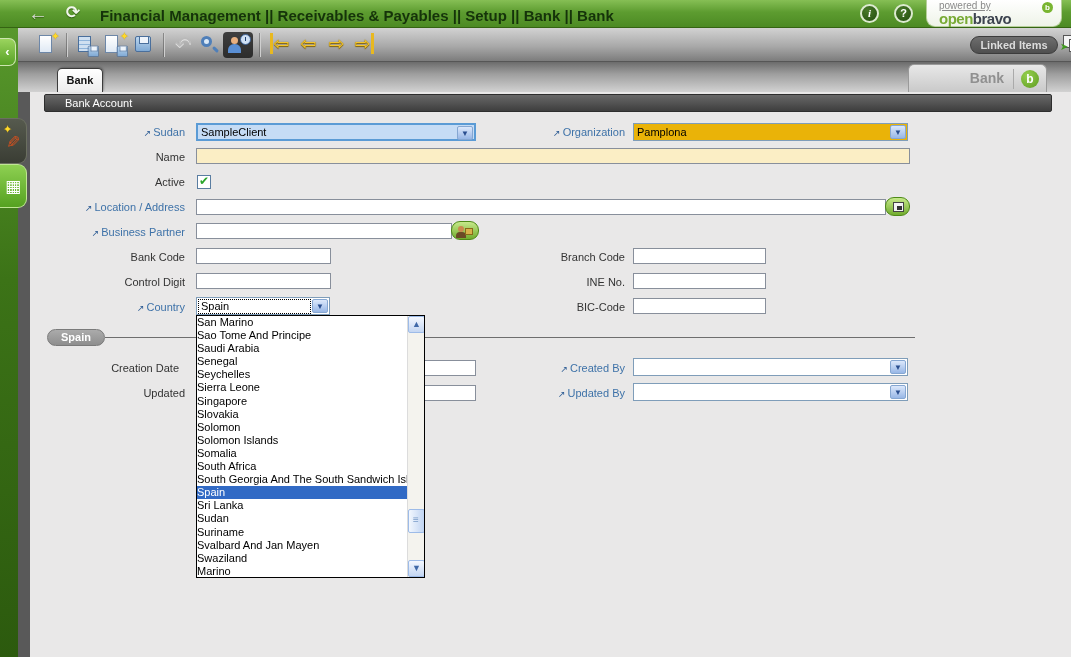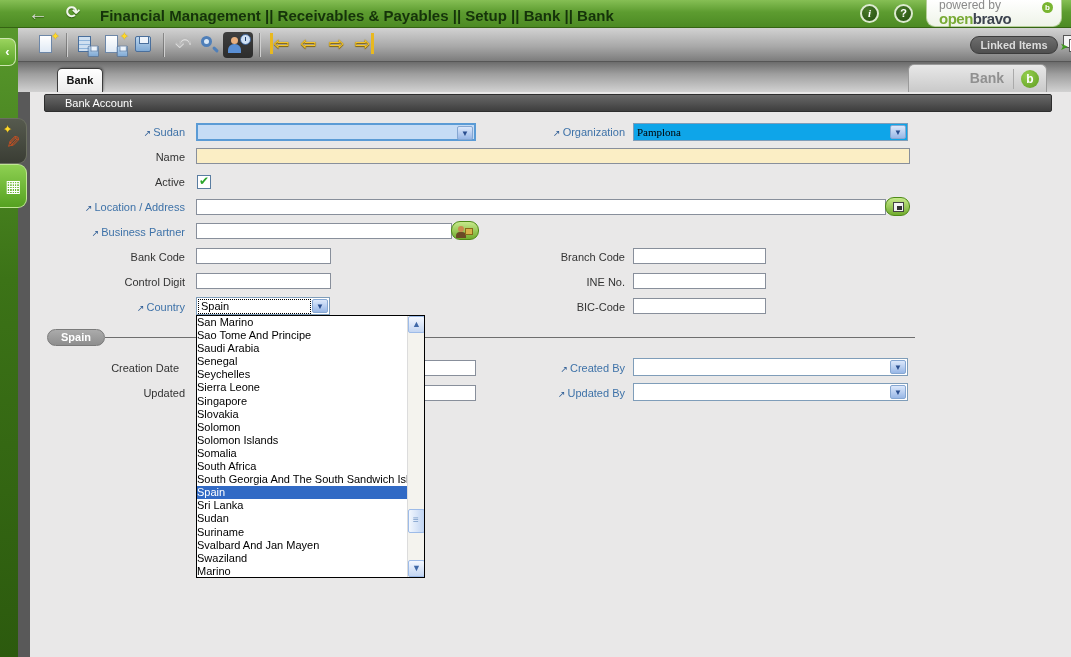--- a/index.html
+++ b/index.html
@@ -14,21 +14,21 @@
   .back-ic { left:28px; font-size:20px; color:#d6d9d2; text-shadow:0 1px 1px #2f5c12; }
   .refresh-ic { left:66px; font-size:17px; color:#f2f7ec; text-shadow:0 1px 1px #2f5c12; }
   .breadcrumb { position:absolute; left:100px; top:7px; font-size:15px; font-weight:bold; color:#15330a; }
   .round-ic { position:absolute; top:4px; width:19px; height:19px; border-radius:50%;
     background:radial-gradient(circle at 35% 30%, #49792a, #224d0e); border:2px solid #dcead0;
     color:#fff; font-size:11px; font-weight:bold; text-align:center; line-height:15px; cursor:pointer; }
   .info-ic { left:860px; font-family:"Liberation Serif",serif; font-style:italic; }
   .help-ic { left:894px; }
   .logo-tab { position:absolute; left:926px; top:0; width:136px; height:27px; background:linear-gradient(#ffffff,#eef3e8);
     border-radius:0 0 9px 9px; border:1px solid #b6cf9a; border-top:none; padding:1px 0 0 12px; }
-  .powered-by { display:block; font-size:12px; color:#8a8a8a; line-height:9px; }
+  .powered-by { display:block; font-size:10px; color:#8a8a8a; line-height:9px;text-decoration:underline; }
   .brand { font-size:15px; font-weight:bold; letter-spacing:-0.5px; line-height:14px; }
   .brand .open { color:#79ab36; }
   .brand .bravo { color:#3d4450; }
   .brand-mark { position:absolute; right:8px; top:2px; width:11px; height:11px; border-radius:50%;
     background:#79b531; color:#fff; font-size:8px; font-weight:bold; text-align:center; line-height:11px; }
 
   
   .toolbar { position:absolute; left:18px; top:28px; width:1053px; height:34px;
     background:linear-gradient(#d2d2d2,#a9a9a9 55%,#7c7c7c); border-bottom:1px solid #565656; }
   .tb-sep { position:absolute; top:5px; width:2px; height:24px; background:linear-gradient(#8b8b8b,#6d6d6d); border-right:1px solid #cfcfcf; }
@@ -102,21 +102,21 @@
   .tinput { position:absolute; height:16px; background:#fff; border:1px solid #888f9b; font-size:11px; padding:0 2px; font-family:inherit; }
   .tinput.req { background:#fbeec5; }
 
   .xsel { position:absolute; height:18px; background:#fff; border:1px solid #7f9db9; font-size:11px; cursor:pointer; }
   .xsel .val { position:absolute; left:3px; top:2px; right:18px; overflow:hidden; white-space:nowrap; }
   .xsel .btn { position:absolute; right:1px; top:1px; width:16px; height:14px; border-radius:2px;
     background:linear-gradient(#dce8fb,#98b7e6); border:1px solid #86a7d2; color:#2a4e8f;
     font-size:8px; text-align:center; line-height:13px; }
   .xsel.hl { background:#c6dcf5; border:2px solid #5b9bd5; }
   .xsel.hl .val { top:1px; }
-  .xsel.req { background:#0ea5e9;font-family:Liberation Serif, serif; }
+  .xsel.req { background:#eab308; }
   .xsel.focus .val { border:1px dotted #000; left:1px; top:1px; padding-left:2px; line-height:13px; }
 
   .chk { position:absolute; width:14px; height:14px; background:#fff; border:1px solid #5a7da1; cursor:pointer; }
   .chk .mark { position:absolute; left:1px; top:-2px; color:#2aa52a; font-size:12px; font-weight:bold; }
 
   .green-btn { position:absolute; height:19px; border-radius:9px; background:linear-gradient(#c6e98a,#72ac2e);
     border:1px solid #4e8a17; cursor:pointer; }
   .loc-glyph { position:absolute; left:7px; top:4px; width:11px; height:10px; background:#f4f4f4; border:1px solid #444; }
   .loc-glyph:before { content:""; position:absolute; right:1px; bottom:1px; width:5px; height:4px; background:#333; }
   .bp-head { position:absolute; left:6px; top:4px; width:6px; height:6px; border-radius:50%; background:#c98a4e; }
@@ -230,20 +230,21 @@
   <div class="lbl link" style="left:30px;top:201px;width:155px"><span class="lnk-ic">↗</span><span>Location / Address</span></div>
   <div class="lbl link" style="left:30px;top:226px;width:155px"><span class="lnk-ic">↗</span><span>Business Partner</span></div>
   <div class="lbl" style="left:30px;top:251px;width:155px">Bank Code</div>
   <div class="lbl" style="left:460px;top:251px;width:165px">Branch Code</div>
   <div class="lbl" style="left:30px;top:276px;width:155px">Control Digit</div>
   <div class="lbl" style="left:460px;top:276px;width:165px">INE No.</div>
   <div class="lbl link" style="left:30px;top:301px;width:155px"><span class="lnk-ic">↗</span><span>Country</span></div>
   <div class="lbl" style="left:460px;top:301px;width:165px">BIC-Code</div>
 
   <div class="xsel hl" style="left:196px;top:123px;width:280px">
+    <span class="val">SampleClient</span>
     <span class="btn">▼</span>
   </div>
   <div class="xsel req" style="left:633px;top:123px;width:275px">
     <span class="val">Pamplona</span>
     <span class="btn">▼</span>
   </div>
   <input class="tinput req" style="left: 196px; top: 148px; width: 714px;" value="">
   <div class="chk" style="left:197px;top:175px">
       <span class="mark">✔</span>
     </div>

